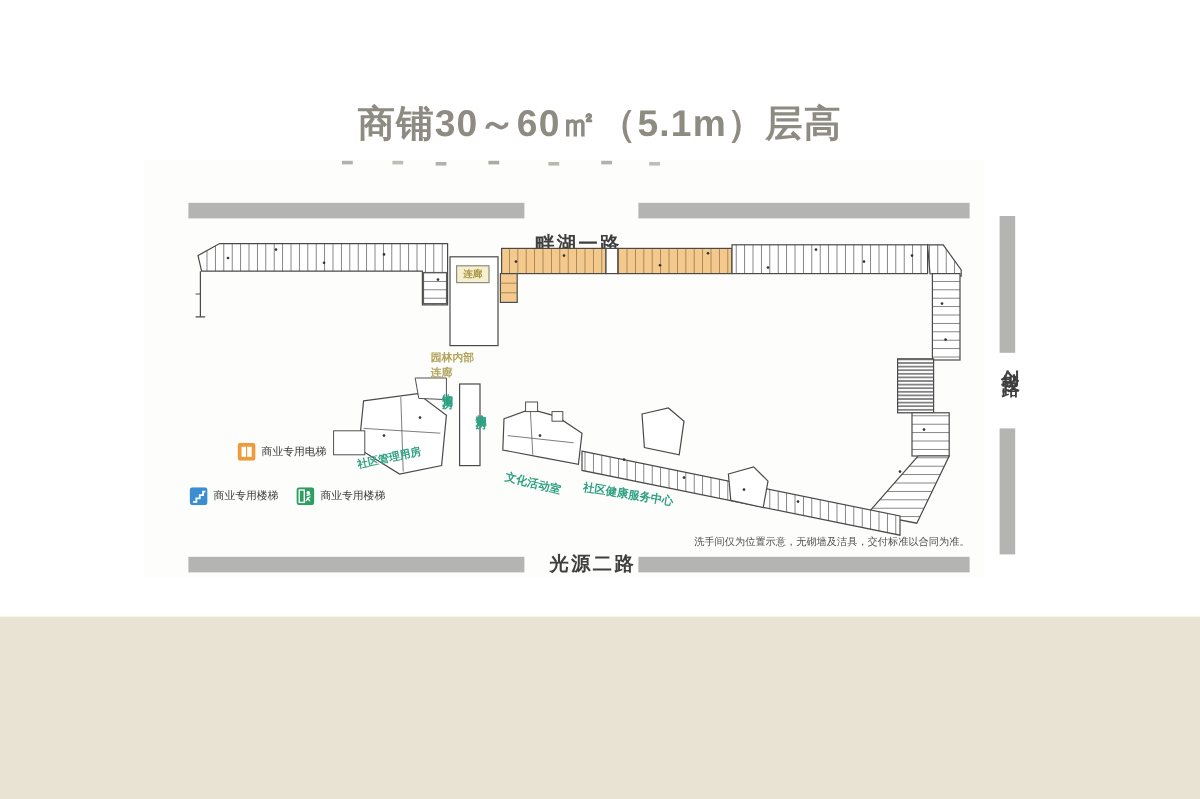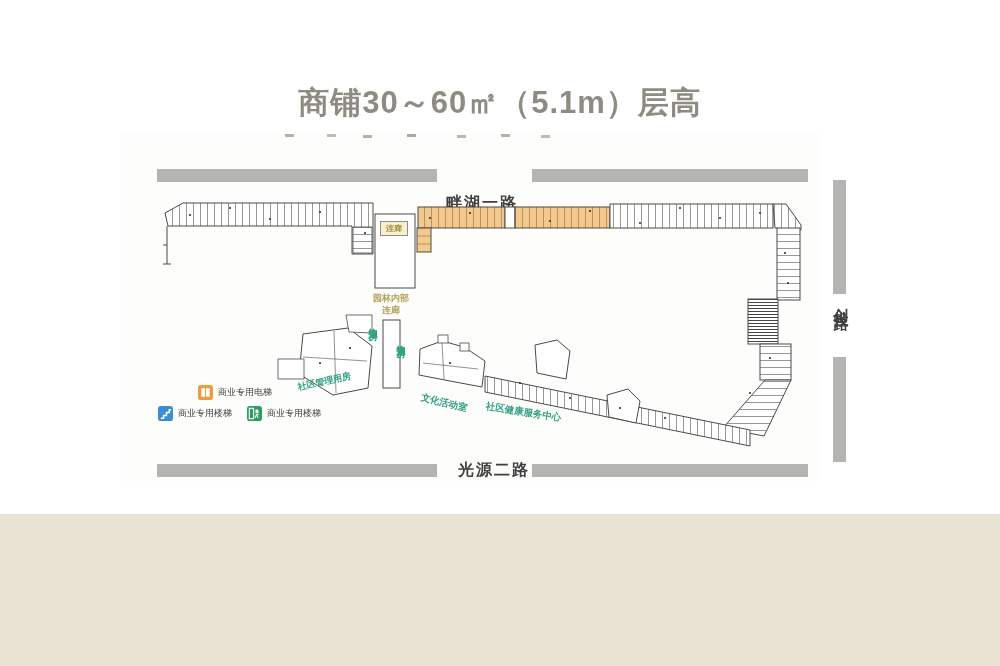--- a/index.html
+++ b/index.html
@@ -23,31 +23,31 @@
   .rv-bar{position:absolute;left:833px;width:13px;background:#b4b4b3;}
   .rv-top{top:180px;height:114px;}
   .rv-bot{top:357px;height:105px;}
   .rv-label{position:absolute;left:829px;top:296px;width:21px;writing-mode:vertical-rl;
             font-weight:bold;color:#3f3f3f;font-size:15px;letter-spacing:4px;text-align:center;}
   svg.plan{position:absolute;left:0;top:0;width:700px;height:348px;}
   .lianlang-box{position:absolute;left:260px;top:88px;width:28px;height:15px;background:#f6efd0;
                 border:1px solid #8e8e80;font-size:8px;line-height:14px;text-align:center;
                 color:#a99440;font-weight:bold;box-sizing:border-box;}
   .glabel{position:absolute;color:#2fa183;font-weight:bold;white-space:nowrap;transform-origin:left center;}
-  .lbl-garden{left:239px;top:159px;width:64px;text-align:center;color:#b3a35c;
+  .lbl-garden{left:239px;top:159px;width:64px;color:#b3a35c;
               font-size:9px;line-height:12px;white-space:normal;}
   .lbl-pm{writing-mode:vertical-rl;font-size:9px;letter-spacing:1px;}
   .lbl-pm1{left:246px;top:188px;}
   .lbl-pm2{left:274px;top:205px;}
   .lbl-mgmt{left:178px;top:248px;font-size:9px;transform:rotate(-12deg);}
   .lbl-culture{left:301px;top:258px;font-size:9.5px;transform:rotate(14deg);}
   .lbl-health{left:366px;top:267px;font-size:9.5px;transform:rotate(9deg);}
   .leg-item{position:absolute;display:flex;align-items:center;gap:5px;
             font-size:9px;color:#3c3c3c;white-space:nowrap;}
-  .leg-1{left:38px;top:252px;padding-left:40px;}
+  .leg-1{left:38px;top:236px;padding-left:40px;}
   .leg-2{left:38px;top:273px;}
   .leg-3{left:127px;top:273px;}
   .licon{width:15px;height:15px;display:block;}
   .plan-heading{position:absolute;left:33px;top:288px;font-size:21px;font-weight:bold;
                 color:#151515;letter-spacing:1px;}
   .note{position:absolute;right:12px;top:313px;font-size:8.5px;color:#4f4f4f;white-space:nowrap;}
 </style>
 </head>
 <body>
 
@@ -189,20 +189,21 @@
           <rect width="16" height="16" rx="3" fill="#2f9e63"></rect>
           <rect x="2.5" y="2.5" width="4.5" height="11" fill="none" stroke="#fff" stroke-width="1.2"></rect>
           <circle cx="10.5" cy="5" r="1.6" fill="#fff"></circle>
           <path d="M8.5,12.5 L10,9.5 L12.5,8.5 M10,9.5 L12,12.5 M9,7.5 L12.5,6.5" stroke="#fff" stroke-width="1.1" fill="none"></path>
         </svg>
       </span>
       <span>商业专用楼梯</span>
     </div>
 
 
+    <div class="note">洗手间仅为位置示意，无砌墙及洁具，交付标准以合同为准。</div>
 
     <div class="road-h rb-bot-left"></div>
     <div class="road-label rl-bot">光源二路</div>
     <div class="road-h rb-bot-right"></div>
   </div>
 
   <div class="rv-bar rv-top"></div>
   <div class="rv-label">创投路</div>
   <div class="rv-bar rv-bot"></div>
 

